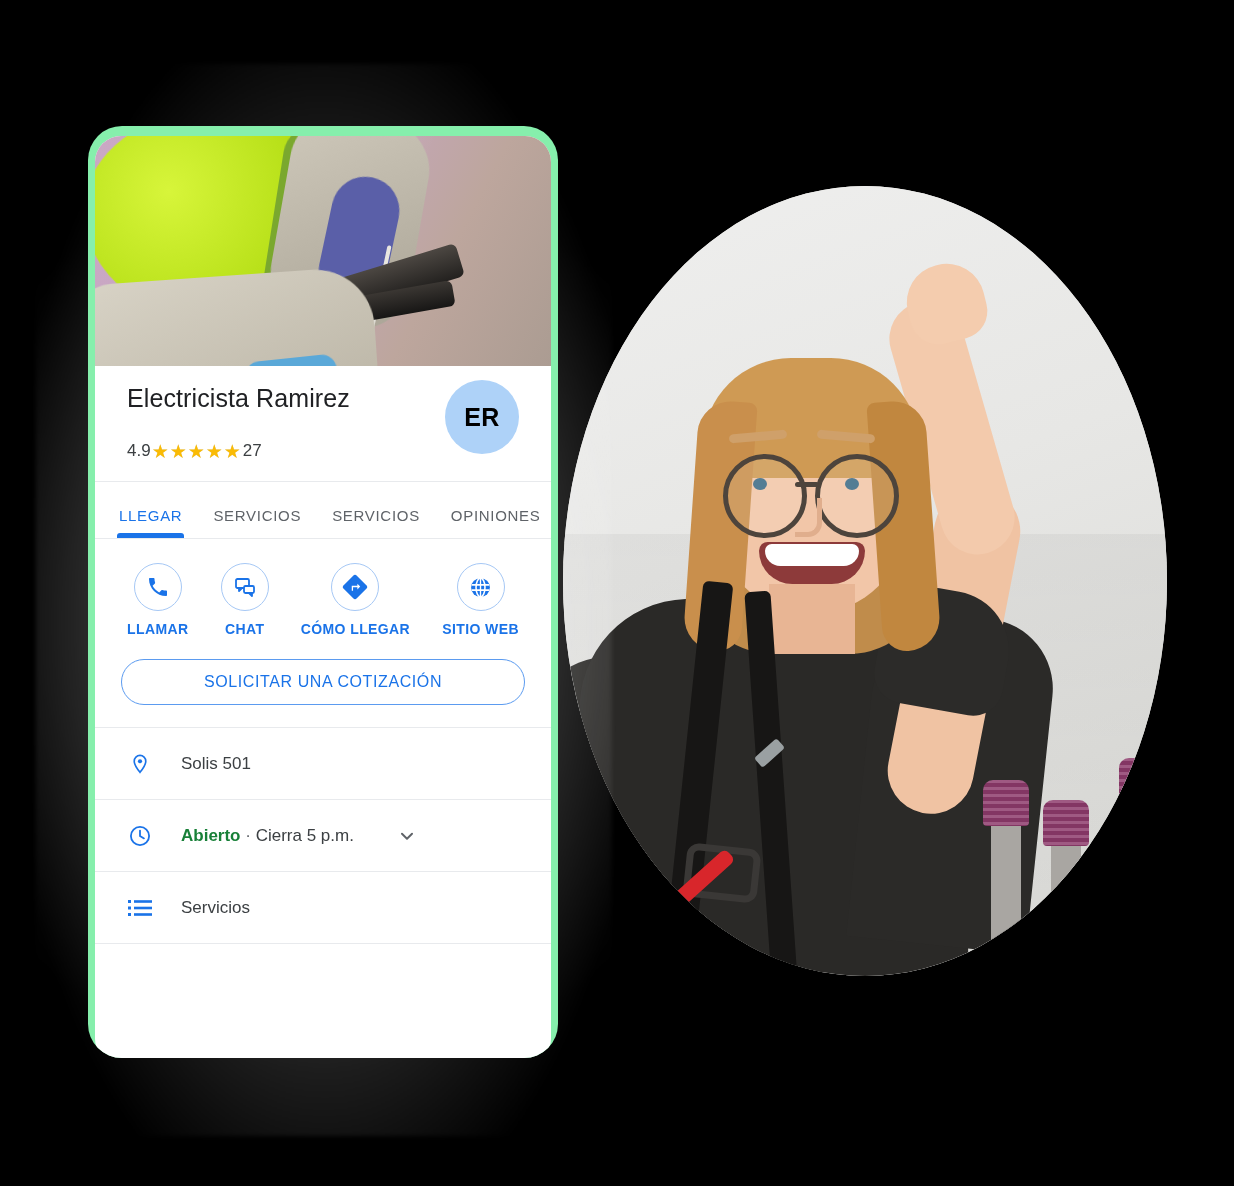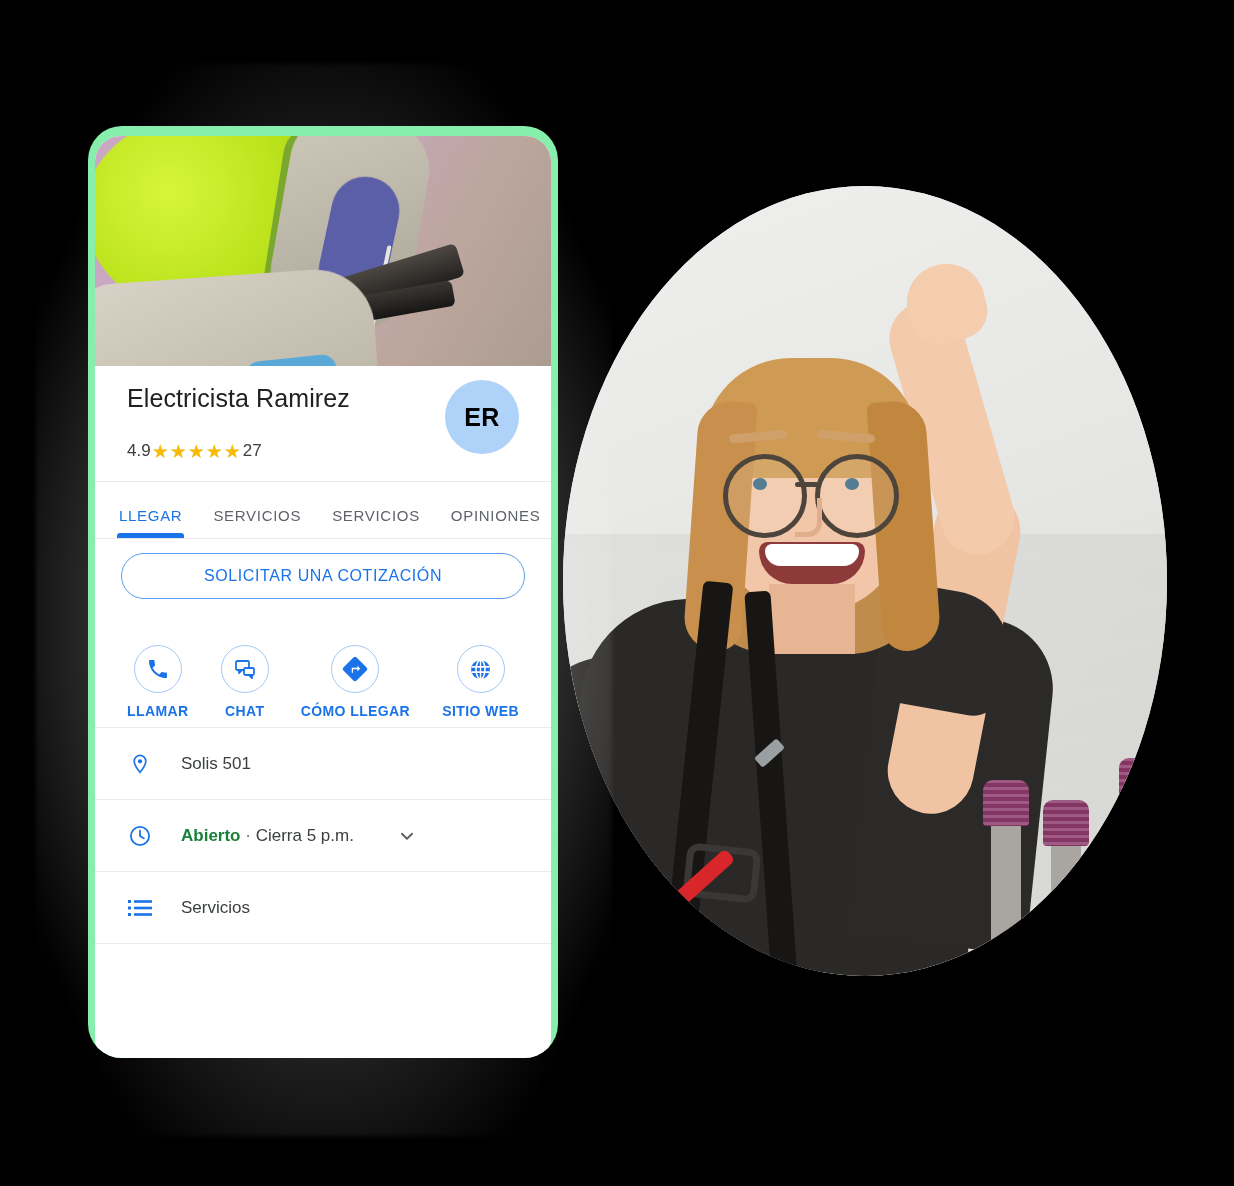--- a/index.html
+++ b/index.html
@@ -278,22 +278,20 @@
     <div class="divider"></div>
 
     <div id="tabs">
       <div class="tab active">LLEGAR</div>
       <div class="tab">SERVICIOS</div>
       <div class="tab">SERVICIOS</div>
       <div class="tab">OPINIONES</div>
     </div>
     <div id="tabs-bottom"></div>
 
-    <div id="quote-btn">SOLICITAR UNA COTIZACIÓN</div>
-
     <div id="actions">
 
       <div class="action">
         <div class="ring">
           <svg width="24" height="24" viewBox="0 0 24 24">
             <path fill="#1a73e8" d="M6.6 10.8c1.4 2.8 3.8 5.1 6.6 6.6l2.2-2.2c.3-.3.7-.4 1-.2 1.1.4 2.4.6 3.6.6.6 0 1 .4 1 1V20c0 .6-.4 1-1 1C10.6 21 3 13.4 3 4c0-.6.4-1 1-1h3.5c.6 0 1 .4 1 1 0 1.3.2 2.5.6 3.6.1.4 0 .8-.2 1l-2.3 2.2z"></path>
           </svg>
         </div>
         <div class="lbl">LLAMAR</div>
       </div>
@@ -327,20 +325,22 @@
             <path d="M3.6 9.5h16.8M3.6 14.5h16.8" stroke="#fff" stroke-width="1.5"></path>
             <ellipse cx="12" cy="12" rx="4.3" ry="9" fill="none" stroke="#fff" stroke-width="1.5"></ellipse>
             <path d="M12 3v18" stroke="#fff" stroke-width="1.3"></path>
           </svg>
         </div>
         <div class="lbl">SITIO WEB</div>
       </div>
 
     </div>
 
+    <div id="quote-btn">SOLICITAR UNA COTIZACIÓN</div>
+
     <div class="divider"></div>
 
     <div class="row">
       <span class="ic">
         <svg width="22" height="26" viewBox="0 0 24 24">
           <path d="M12 2.6c-3.5 0-6.3 2.8-6.3 6.3 0 4.6 6.3 12.2 6.3 12.2s6.3-7.6 6.3-12.2c0-3.5-2.8-6.3-6.3-6.3z" fill="none" stroke="#1a73e8" stroke-width="1.8"></path>
           <circle cx="12" cy="9" r="2.3" fill="#1a73e8"></circle>
         </svg>
       </span>
       <span class="txt">Solis 501</span>

